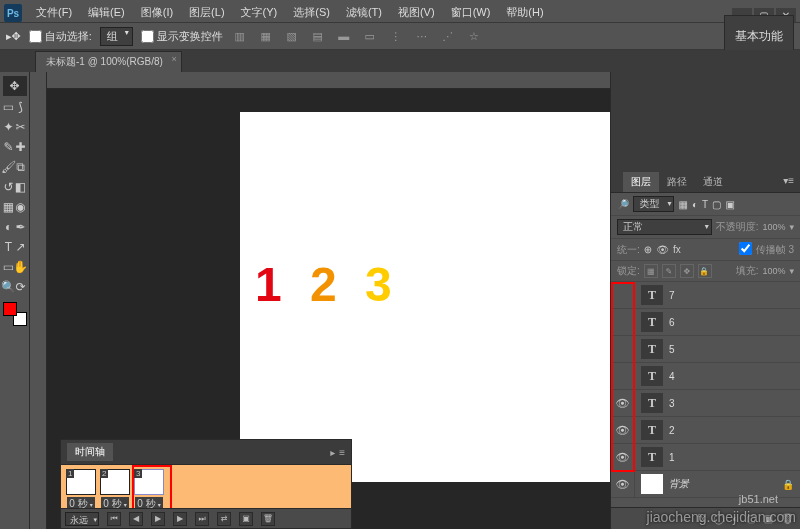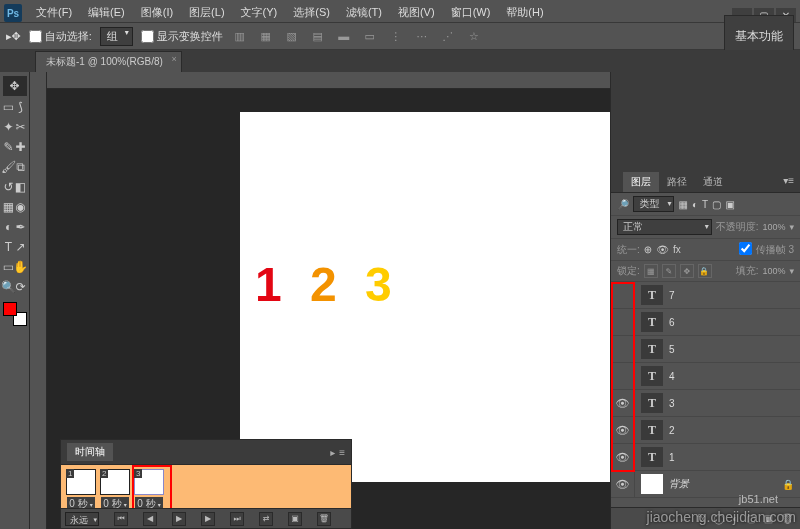--- a/index.html
+++ b/index.html
@@ -77,21 +77,21 @@
 .timeline .thead .ttab{background:#535353;padding:2px 8px;color:#fff}
 .timeline .thead .tctl{margin-left:auto;display:flex;gap:4px;color:#aaa}
 .frames{display:flex;gap:2px;padding:4px;position:relative}
 .frame{width:32px;display:flex;flex-direction:column;align-items:center}
 .frame .fthumb{width:30px;height:26px;background:#fff;border:1px solid #222;position:relative}
 .frame .fthumb .fno{position:absolute;top:-1px;left:-1px;background:#3a3a3a;color:#ccc;font-size:8px;padding:0 2px}
 .frame.sel .fthumb{border:1px solid #88c}
 .frame .dur{font-size:10px;color:#ccc;margin-top:2px;background:#3f3f3f;padding:0 2px;display:flex;align-items:center;gap:2px}
 .frame .dur:after{content:"▾";font-size:6px}
 .frames .hlbox{position:absolute;left:71px;top:0;width:40px;height:48px;border:2px solid red;pointer-events:none}
-.tl-controls{display:flex;align-items:center;gap:15px;padding:2px 4px;background:#4a4a4a;border-top:1px solid #2a2a2a;font-size:9px;color:#ccc;position:absolute;bottom:0;left:0;right:0;height:20px}
+.tl-controls{display:flex;align-items:center;gap:8px;padding:2px 4px;background:#4a4a4a;border-top:1px solid #2a2a2a;font-size:9px;color:#ccc;position:absolute;bottom:0;left:0;right:0;height:20px}
 .tl-controls .dd{background:#3f3f3f;padding:0 10px 0 4px;position:relative;height:14px;line-height:14px;border:1px solid #222}
 .tl-controls .dd:after{content:"▾";position:absolute;right:1px;font-size:7px}
 .tl-controls .tbtn{width:14px;height:14px;display:flex;align-items:center;justify-content:center;background:#3f3f3f;border:1px solid #2a2a2a;color:#bbb;font-size:8px}
 
 
 .watermark{position:absolute;right:4px;bottom:4px;color:rgba(255,255,255,.5);font-size:14px;text-shadow:0 0 3px #000}
 .wm2{position:absolute;right:22px;bottom:24px;color:rgba(255,255,255,.6);font-size:11px}
 </style>
 </head>
 <body>

